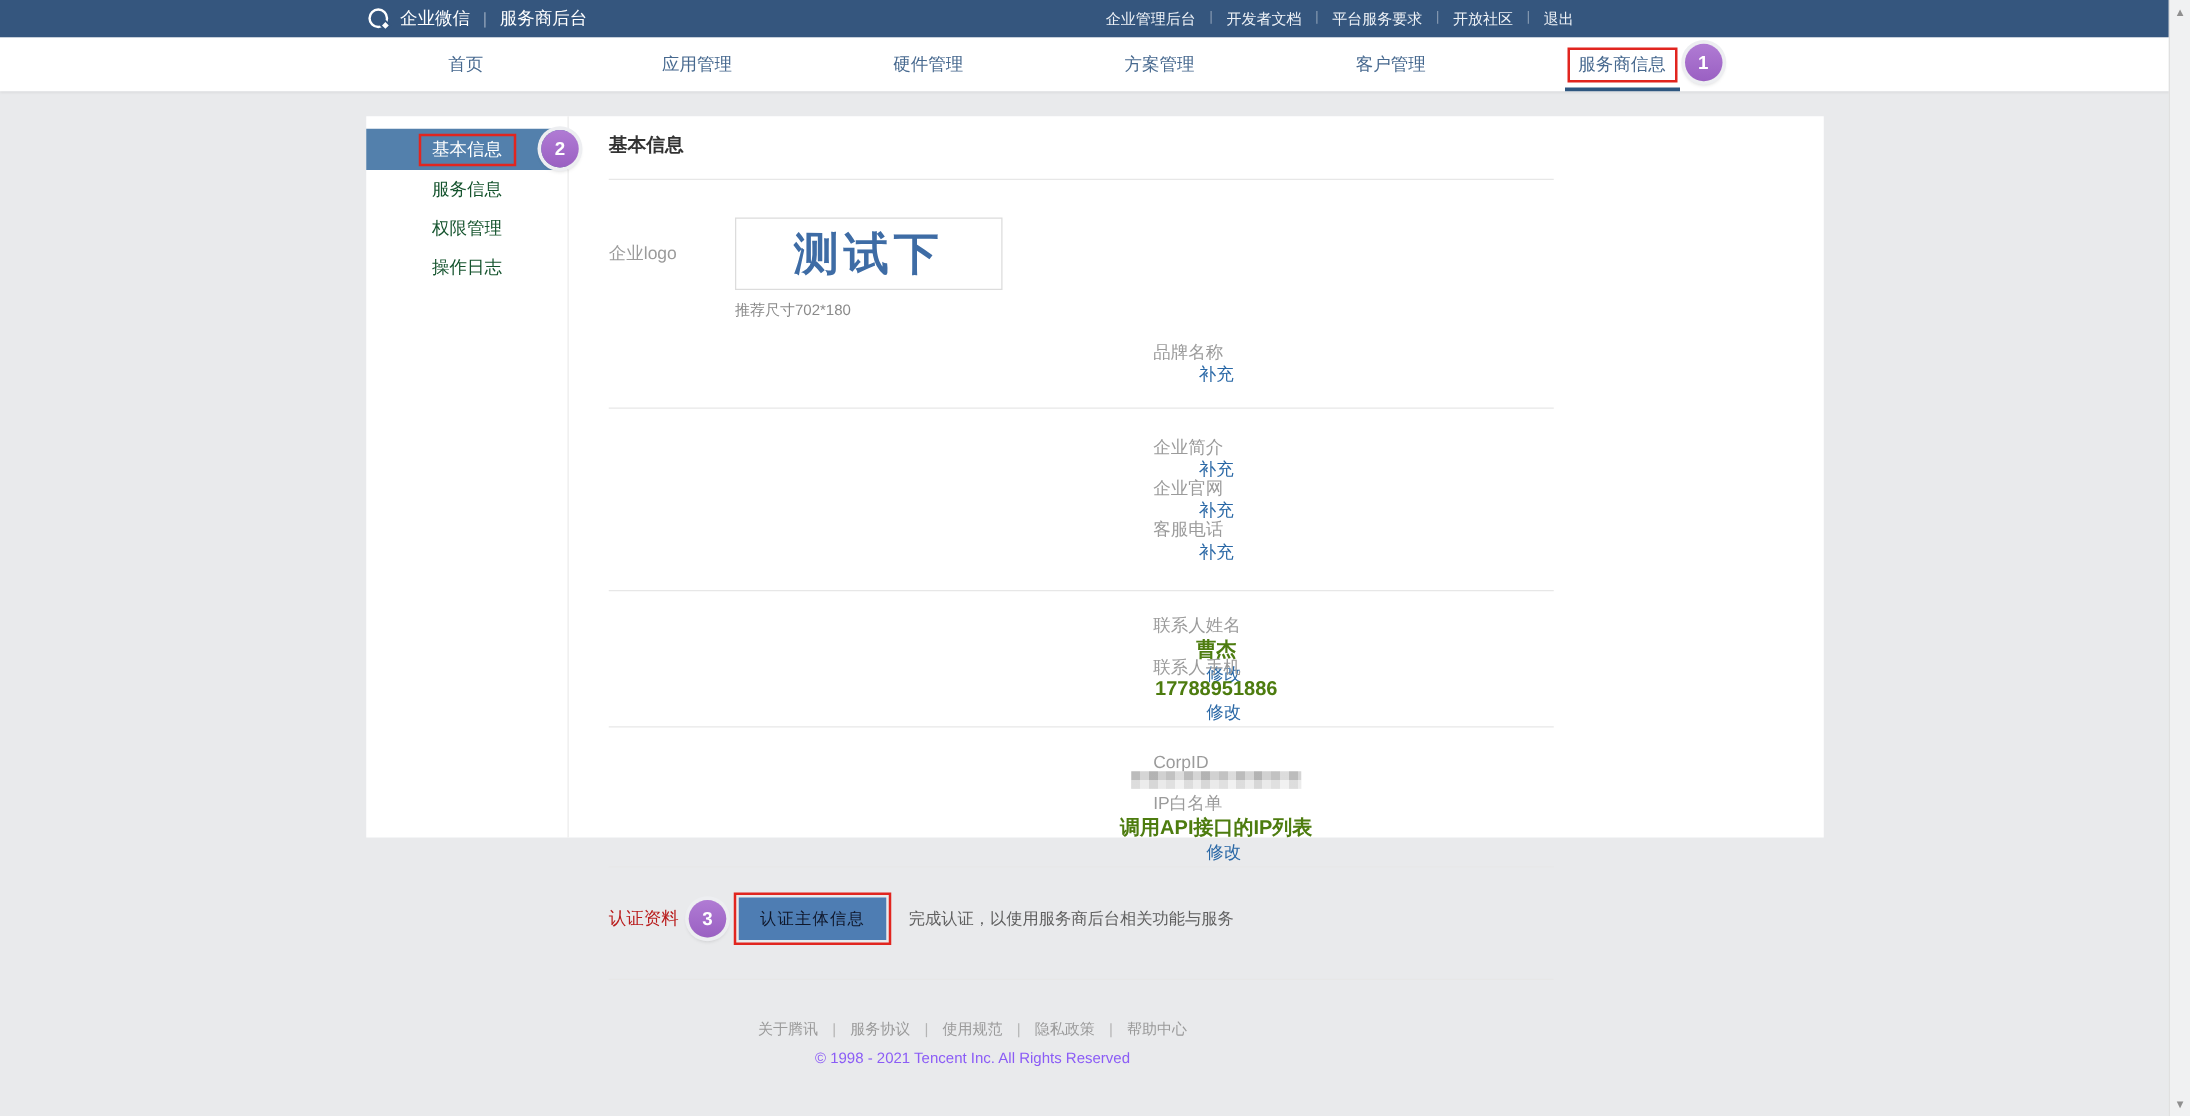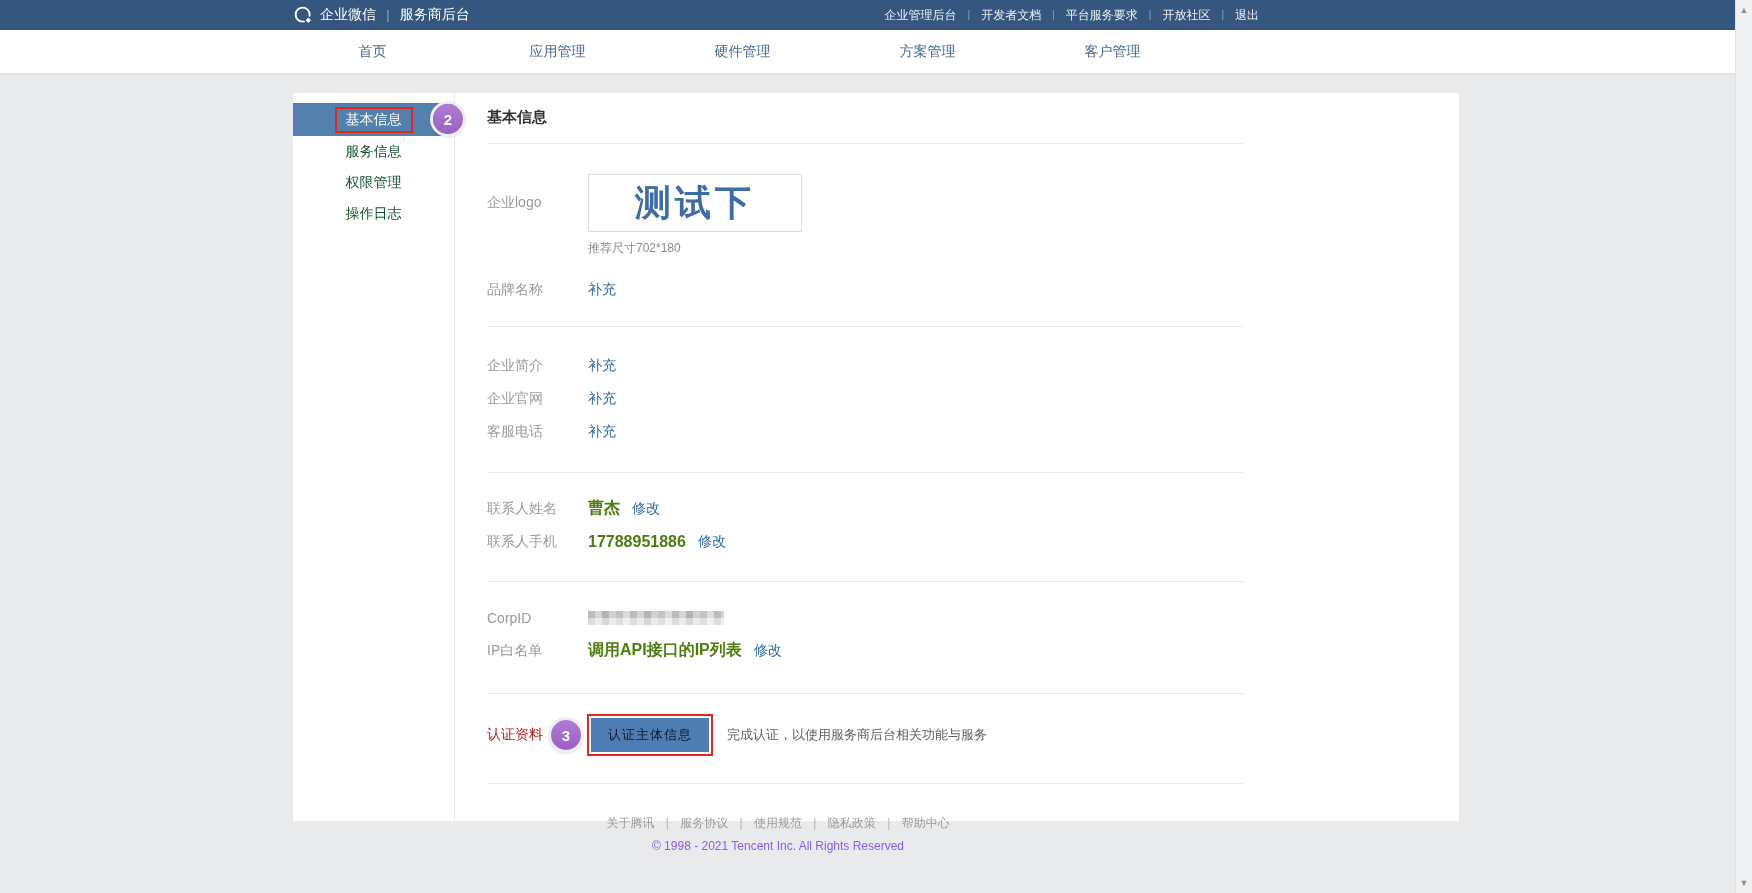--- a/index.html
+++ b/index.html
@@ -21,36 +21,36 @@
   .top-link { cursor:pointer; }
   
   .navbar { position:absolute; top:30px; left:0; width:100%; height:43px; background:#fff; box-shadow:0 1px 2px rgba(0,0,0,.06); z-index:2; }
   .nav-tabs { margin-left:280px; width:1110px; height:43px; display:flex; }
   .nav-tab { width:185px; position:relative; display:flex; align-items:center; justify-content:center; font-size:14px; color:#47698f; cursor:pointer; }
   .nav-underline { position:absolute; bottom:0; left:50%; transform:translateX(-50%); width:92px; height:3px; background:#2f5780; }
   .redbox { border:2px solid #e1251f; padding:3px 7px; display:inline-block; }
   .badge { width:30px; height:30px; border-radius:50%; background:linear-gradient(180deg,#b07bd4,#9a60c2); color:#fff; font-size:15px; font-weight:bold; display:flex; align-items:center; justify-content:center; box-shadow:0 0 0 3px #edeef1, 0 2px 4px rgba(0,0,0,.3); z-index:6; }
   .badge-nav { position:absolute; left:calc(50% + 50px); top:5px; }
   
-  .card { position:absolute; left:293px; top:93px; width:1166px; height:728px; background:#fff; display:flex; }
+  .card { position:absolute; left:293px; top:93px; width:1166px; height:577px; background:#fff; display:flex; }
   .sidebar { width:162px; border-right:1px solid #ececec; padding-top:10px; flex-shrink:0; }
   .side-item { height:31px; display:flex; align-items:center; justify-content:center; font-size:14px; color:#14532d; cursor:pointer; position:relative; }
   .side-item.active { background:#5380ac; color:#fff; height:33px; }
   .side-redbox { border:2px solid #e1251f; padding:2px 9px; }
   .badge-side { position:absolute; right:-9px; top:1px; }
   
   .content { flex:1; padding:14px 0 0 32px; position:relative; }
   .content-title { height:20px; line-height:20px; font-size:15px; font-weight:bold; color:#333; margin-bottom:16px; }
   .divider { width:756px; border-top:1px solid #e7e7e7; }
   .sec1 { padding:30px 0 20px; }
   .sec2 { padding:22px 0 24px; }
   .sec3 { padding:19px 0 23px; }
   .sec4 { padding:19px 0 26px; }
   .sec5 { padding:19px 0 26px; }
-  .frow { display:flex; align-items:center; height:33px; }
+  .frow { display:flex; align-items:center; height:33px;flex-direction:column; }
   .frow-label { width:101px; flex-shrink:0; font-size:14px; color:#9b9b9b; }
   .fvalue { font-size:16px; color:#4d7c0f; font-weight:bold; }
   .flink { font-size:14px; color:#2a68a6; cursor:pointer; }
   .fvalue + .flink { margin-left:12px; }
   .logo-row { display:flex; align-items:center; }
   .logo-box { width:214px; height:58px; border:1px solid #dcdcdc; background:#fff; display:flex; align-items:center; justify-content:center; cursor:pointer; }
   .logo-text { font-size:36px; font-weight:bold; color:#3e6ca5; letter-spacing:4px;font-family:Liberation Serif, serif; }
   .logo-hint { margin:8px 0 0 101px; font-size:12px; color:#8a8a8a; }
   .brand-row { margin-top:16px; }
   .redacted { width:136px; height:14px;
@@ -116,20 +116,27 @@
       </div>
     <div class="nav-tab">
         <span>硬件管理</span>
       </div>
     <div class="nav-tab">
         <span>方案管理</span>
       </div>
     <div class="nav-tab">
         <span>客户管理</span>
       </div>
+    <div class="nav-tab active">
+      <span class="redbox">
+        <span>服务商信息</span>
+      </span>
+      <span class="nav-underline"></span>
+      <span class="badge badge-nav">1</span>
+    </div>
   </div>
 </div>
 
 <div class="card">
   <div class="sidebar">
     <div class="side-item active">
       <span class="side-redbox">
         <span>基本信息</span>
       </span>
       <span class="badge badge-side">2</span>

